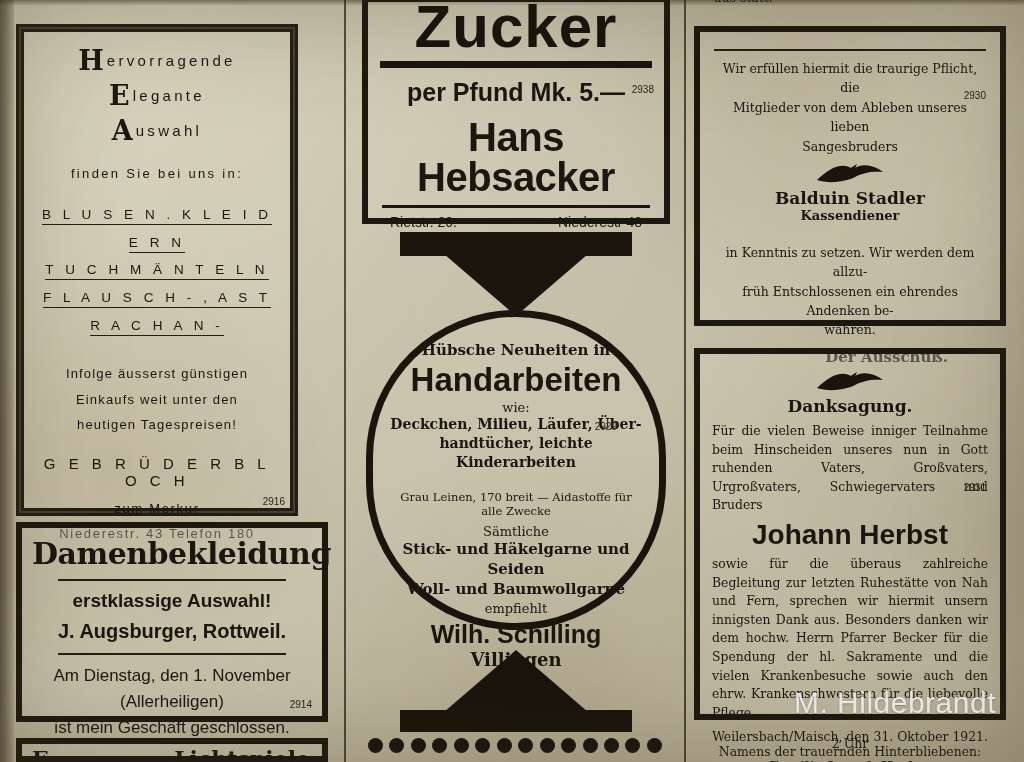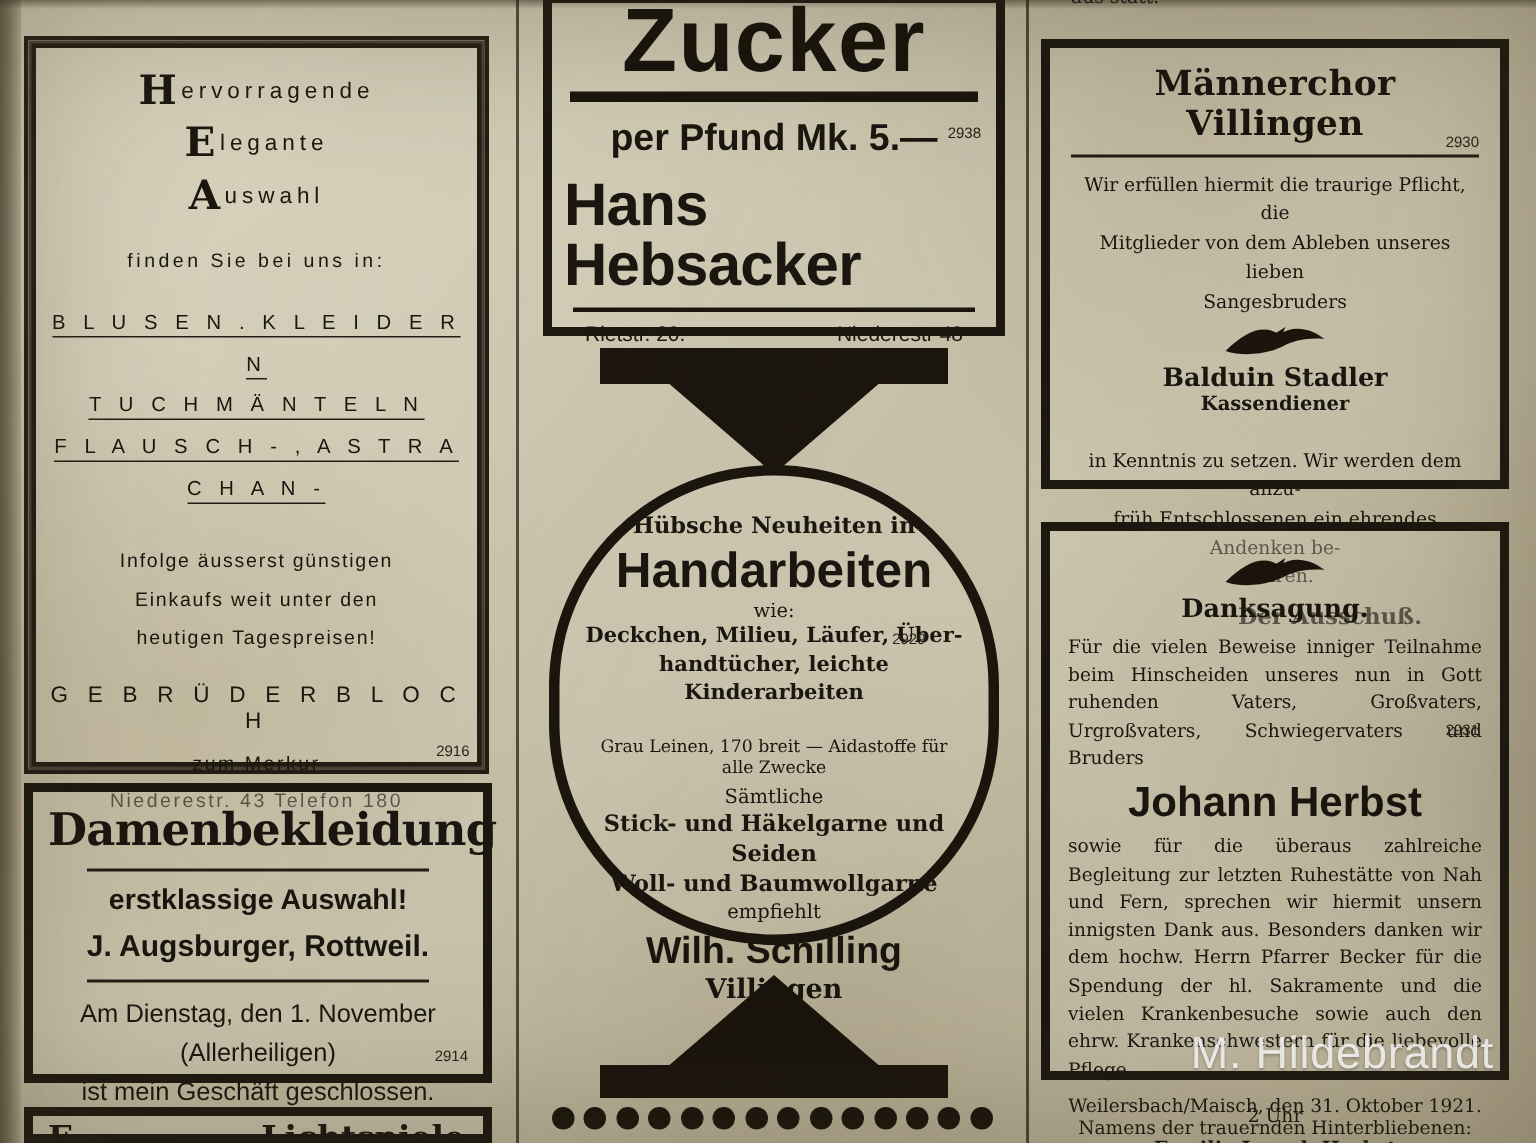--- a/index.html
+++ b/index.html
@@ -53,21 +53,21 @@
   .border-thick  { border: 6px solid #1d1810; }
 
   .adnum {
     position: absolute;
     font-family: "Liberation Sans", sans-serif;
     font-size: 10px;
     color: #2a2418;
   }
 
   
-  #ad-bloch { left: 16px; top: 24px; width: 310px; height: 492px; }
+  #ad-bloch { left: 16px; top: 24px; width: 282px; height: 492px; }
   #ad-bloch .inner { padding: 18px 14px 10px; }
   .dropline { text-align: center; margin: 2px 0 8px; }
   .dropcap {
     font-family: "DejaVu Serif", serif;
     font-weight: bold;
     font-size: 27px;
     line-height: 1;
     vertical-align: -4px;
     margin-right: 3px;
   }
@@ -175,20 +175,21 @@
     font-family: "Liberation Sans", sans-serif;
     font-weight: bold;
     font-size: 25px;
     text-align: center;
     margin-bottom: 10px;
   }
   .hebsacker {
     font-family: "Liberation Sans", sans-serif;
     font-weight: bold;
     font-size: 40px;
+    text-align: center;
     letter-spacing: -0.5px;
     line-height: 1;
   }
   .heb-rule { height: 3px; background: #1b150d; margin: 8px 6px 6px; }
   .heb-addr {
     display: flex; justify-content: space-between;
     padding: 0 14px 4px;
     font-family: "Liberation Sans", sans-serif;
     font-size: 14px;
   }
@@ -439,21 +440,20 @@
       <div class="dot"></div>
     </div>
   </div>
 
   <div id="frag-top">
     <div class="t">aus statt.</div>
   </div>
 
   <div class="adbox border-thick" id="ad-maenner">
     <div class="inner">
-      <div class="mc-title">Männerchor Villingen</div>
       <div class="mc-rule"></div>
       <div class="mc-body">Wir erfüllen hiermit die traurige Pflicht, die</div>
       <div class="mc-body">Mitglieder von dem Ableben unseres lieben</div>
       <div class="mc-body">Sangesbruders</div>
 
       <svg class="bird" width="74" height="26" viewBox="0 0 74 26">
         <path d="M4 20 C18 6, 30 2, 40 9 C48 3, 60 4, 70 12 C58 11, 50 13, 42 17 C32 22, 16 24, 4 20 Z" fill="#1b150d"></path>
         <path d="M36 9 L44 4 L41 11 Z" fill="#1b150d"></path>
       </svg>
 

